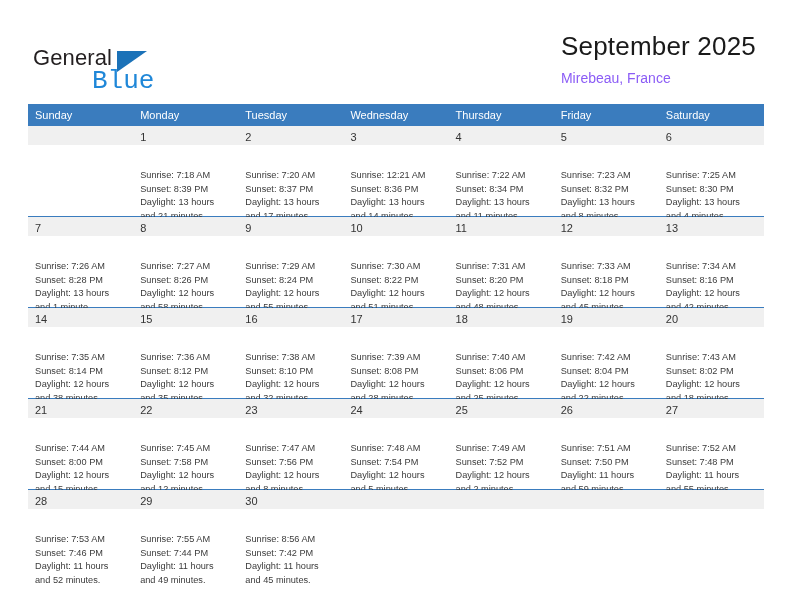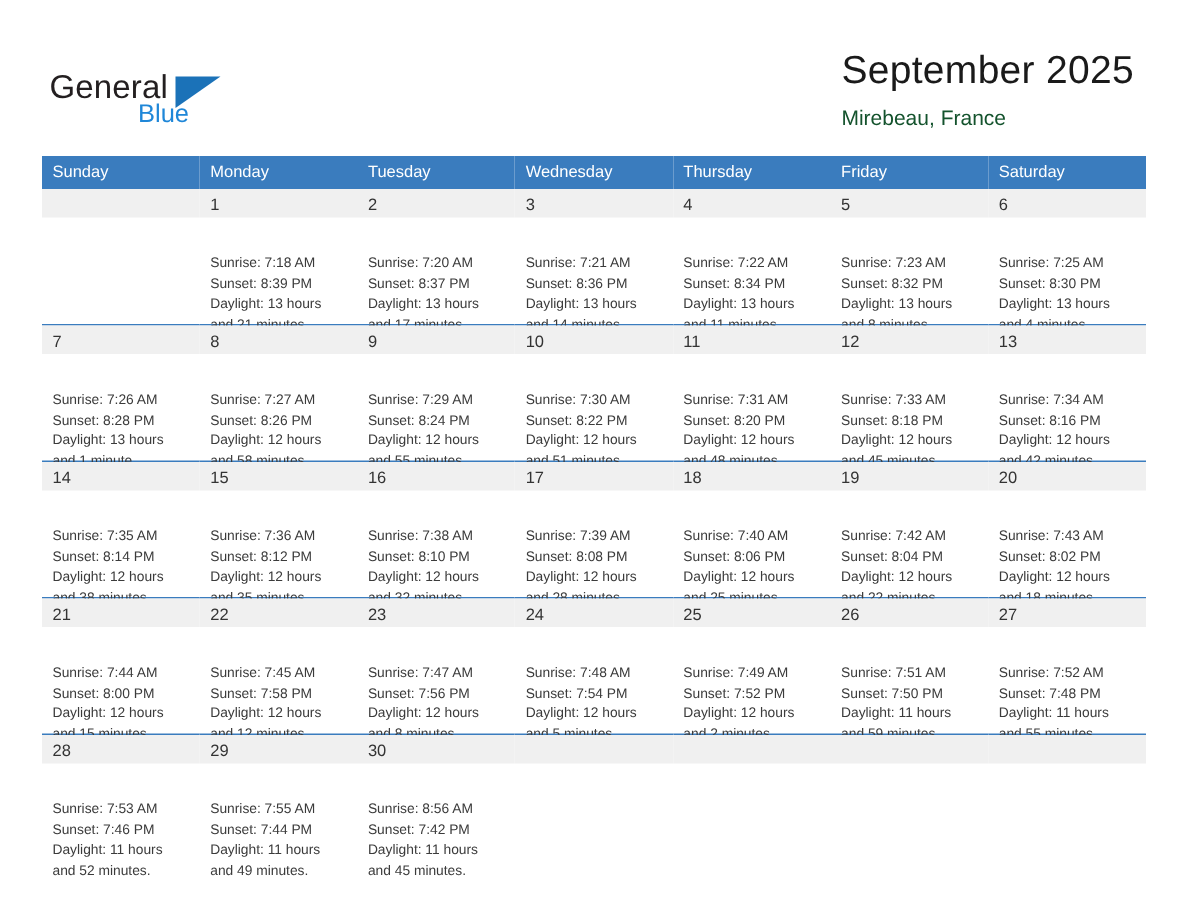--- a/index.html
+++ b/index.html
@@ -52,42 +52,42 @@
     top: 6px;
     width: 0;
     height: 0;
     border-left: 30px solid #1b72b8;
     border-bottom: 21px solid transparent;
   }
   .brand-blue {
     position: absolute;
     left: 59px;
     top: 21px;
-    font-size: 17px;
+    font-size: 26px;
     color: #1f87d8;
-    font-family: Liberation Sans, sans-serif;
+    font-family: Liberation Mono, monospace;
   }
 
   .title-block {
     position: absolute;
     right: 36px;
     top: 30px;
     text-align: left;
   }
   .cal-title {
     font-size: 26px;
     font-weight: normal;
     color: #1a1a1a;
     line-height: 32px;
     letter-spacing: 0.2px;
   }
   .cal-subtitle {
     margin-top: 8px;
     font-size: 14px;
-    color: #14532d;
+    color: #8b5cf6;
     line-height: 17px;
   }
 
   
   .calendar {
     position: absolute;
     left: 28px;
     top: 104px;
     width: 736px;
     border-collapse: collapse;
@@ -208,21 +208,21 @@
                 <div>Sunset: 8:37 PM</div>
                 <div>Daylight: 13 hours</div>
                 <div>and 17 minutes.</div>
               </div>
             </div>
           </td>
           <td>
             <div class="daycell">
               <div class="daynum-band"><span class="daynum">3</span></div>
               <div class="details">
-                <div>Sunrise: 7:21 AM</div>
+                <div>Sunrise: 12:21 AM</div>
                 <div>Sunset: 8:36 PM</div>
                 <div>Daylight: 13 hours</div>
                 <div>and 14 minutes.</div>
               </div>
             </div>
           </td>
           <td>
             <div class="daycell">
               <div class="daynum-band"><span class="daynum">4</span></div>
               <div class="details">

